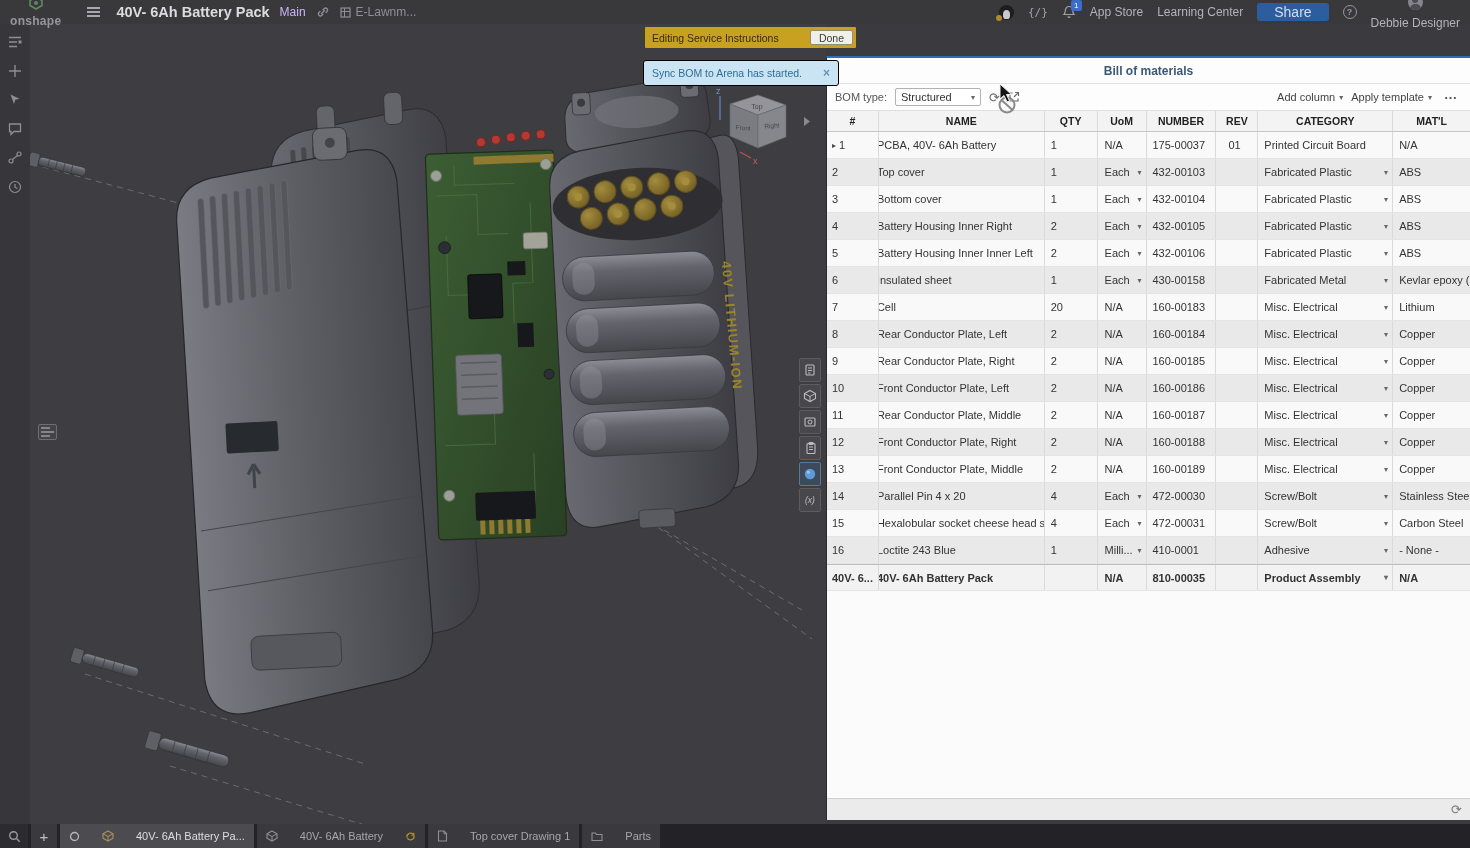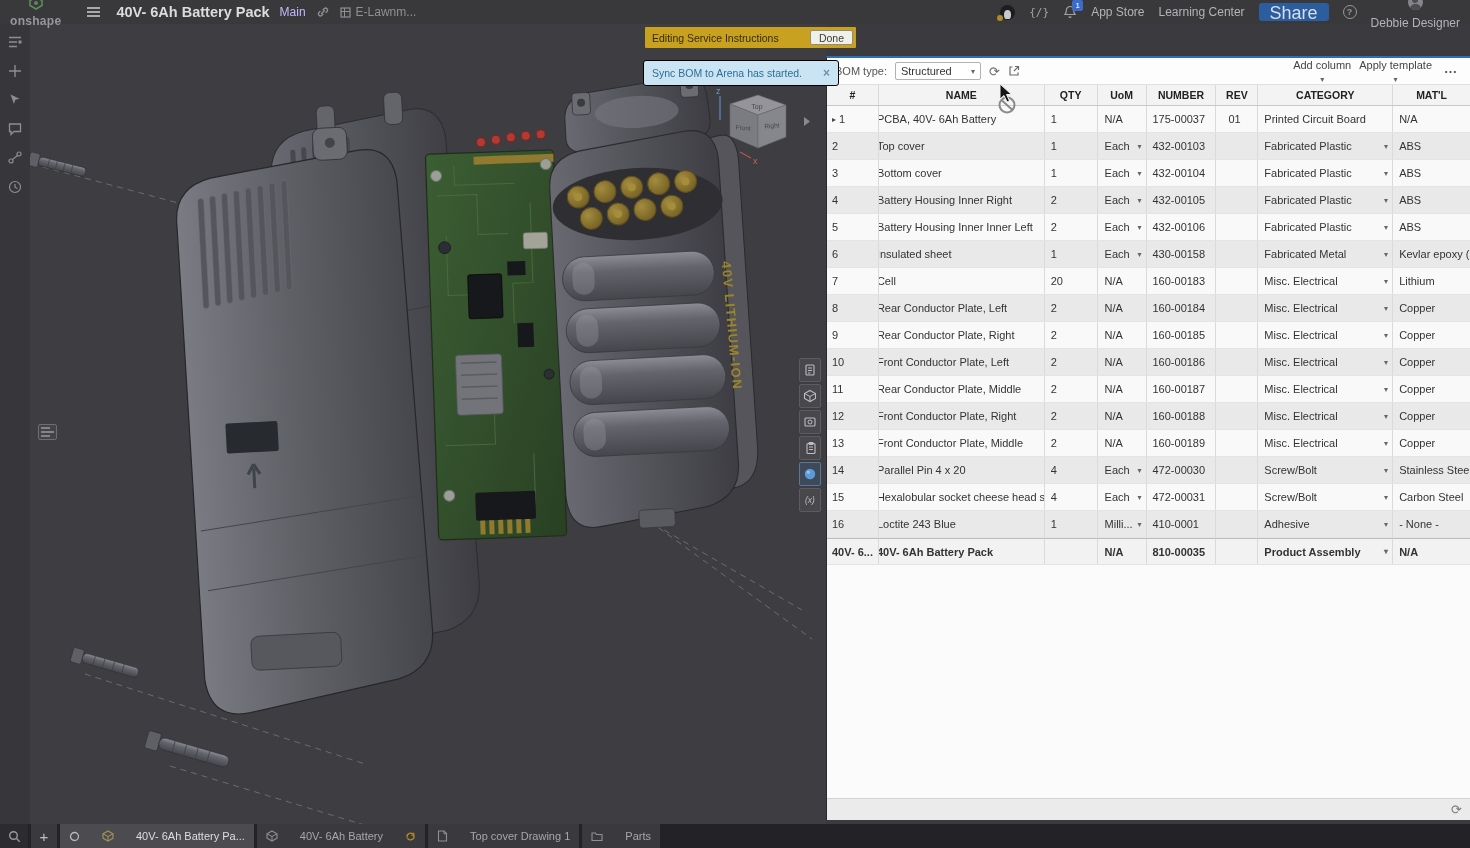--- a/index.html
+++ b/index.html
@@ -12,22 +12,22 @@
           display:flex;align-items:center;padding:0 10px;gap:10px;z-index:20;}
   .logo{display:flex;align-items:center;gap:4px;flex-direction:column;}
   .logo-text{font-size:12px;color:#97979b;font-weight:bold;letter-spacing:.3px;}
   .burger{display:flex;flex-direction:column;gap:2px;margin-left:16px;cursor:pointer;}
   .burger i{display:block;width:13px;height:2px;background:#a9a9ad;}
   .doc-title{font-size:14.5px;font-weight:bold;color:#dcdcdf;margin-left:6px;white-space:nowrap;}
   .branch{font-size:12px;color:#c4b5fd;}
   .tb-dim{color:#8f8f94;font-size:12px;display:flex;align-items:center;gap:5px;white-space:nowrap;}
   .tb-right{margin-left:auto;display:flex;align-items:center;gap:14px;}
   .tb-link{font-size:12px;color:#b3b3b8;cursor:pointer;white-space:nowrap;}
-  .share-btn{background:#2c5d9e;color:#d6deec;font-size:18px;border:none;border-radius:3px;
-             height:18px;padding:0 11px;cursor:pointer;}
+  .share-btn{background:#2c5d9e;color:#d6deec;font-size:14px;border:none;border-radius:3px;
+             height:18px;padding:0 17px;cursor:pointer;}
   .help-circ{width:14px;height:14px;border-radius:50%;border:1.4px solid #96969b;color:#96969b;
              font-size:9px;display:flex;align-items:center;justify-content:center;font-weight:bold;}
   .avatar{width:15px;height:15px;border-radius:50%;background:#85858b;position:relative;overflow:hidden;}
   .avatar::before{content:"";position:absolute;left:4.5px;top:2.5px;width:6px;height:6px;border-radius:50%;background:#4c4c52;}
   .avatar::after{content:"";position:absolute;left:2px;top:9px;width:11px;height:7px;border-radius:5px 5px 0 0;background:#4c4c52;}
   .peng{width:15px;height:15px;border-radius:50%;background:#1d1d20;position:relative;}
   .peng::before{content:"";position:absolute;left:4px;top:5px;width:7px;height:9px;border-radius:50% 50% 40% 40%;background:#c9c9cd;}
   .peng .dot{position:absolute;left:-3px;bottom:-1px;width:6px;height:6px;border-radius:50%;background:#b08a2a;}
   .dev-glyph{font-size:11px;color:#a2a2a6;font-family:"DejaVu Sans Mono",monospace;}
   .bell{position:relative;}
@@ -65,21 +65,21 @@
              border-top:2px solid #2d6fb7;border-left:1px solid #2a2a2e;z-index:15;display:flex;flex-direction:column;}
   .bom-title{height:26px;display:flex;align-items:center;justify-content:center;font-size:12px;
              font-weight:bold;color:#3c5877;border-bottom:1px solid #e2e2e2;background:#fdfdfd;}
   .bom-controls{height:26px;display:flex;align-items:center;padding:0 8px;gap:8px;background:#fdfdfd;}
   .bc-label{font-size:11px;color:#555;}
   .bc-select{width:86px;height:18px;border:1px solid #b2b2b2;border-radius:2px;background:#fff;
              display:flex;align-items:center;padding:0 5px;font-size:11px;color:#333;cursor:pointer;}
   .bc-select .car{margin-left:auto;font-size:8px;color:#666;}
   .bc-icon{color:#6a6a6a;font-size:13px;line-height:1;cursor:pointer;}
   .bc-spacer{flex:1;}
-  .bc-btn{display:flex;align-items:center;gap:4px;font-size:11px;color:#444;cursor:pointer;background:none;border:none;flex-direction:column;}
+  .bc-btn{display:flex;align-items:center;gap:4px;font-size:11px;color:#444;cursor:pointer;background:none;border:none;}
   .bc-btn .car{font-size:8px;color:#666;}
   .bc-more{font-size:13px;color:#555;letter-spacing:1px;cursor:pointer;margin:0 4px;font-weight:bold;}
 
   .bom-hrow{display:flex;height:22px;background:#f3f3f3;border-bottom:1px solid #c7c7c7;border-top:1px solid #e0e0e0;}
   .bom-hrow .c{justify-content:center;padding:0;font-size:10.5px;font-weight:bold;color:#222;}
   .bom-row{display:flex;height:27px;background:#f9f9f9;border-bottom:1px solid #e4e4e4;cursor:default;}
   .bom-row.alt{background:#e9e9e9;}
   .bom-row.assembly{background:#f2f2f2;font-weight:bold;border-top:1px solid #bdbdbd;}
   .c{display:flex;align-items:center;overflow:hidden;font-size:11px;color:#333;
      border-right:1px solid #dadada;padding-left:6px;white-space:nowrap;}
@@ -422,20 +422,21 @@
           <circle cx="5.3" cy="5.3" r="1.8" fill="#8fc0e8"></circle>
         </svg>
     </span>
     <span class="ft-btn">
       <span class="ft-var">(x)</span>
     </span>
   </div>
 </div>
 
 <div class="bom-panel">
+  <div class="bom-title">Bill of materials</div>
 
   <div class="bom-controls">
     <span class="bc-label">BOM type:</span>
     <span class="bc-select">
       <span>Structured</span>
       <span class="car">▾</span>
     </span>
     <span class="bc-icon">⟳</span>
     <svg width="12" height="12" viewBox="0 0 12 12" style="cursor:pointer;">
       <path d="M4.5 2H2v8h8V7.5" fill="none" stroke="#6a6a6a" stroke-width="1.2"></path>

